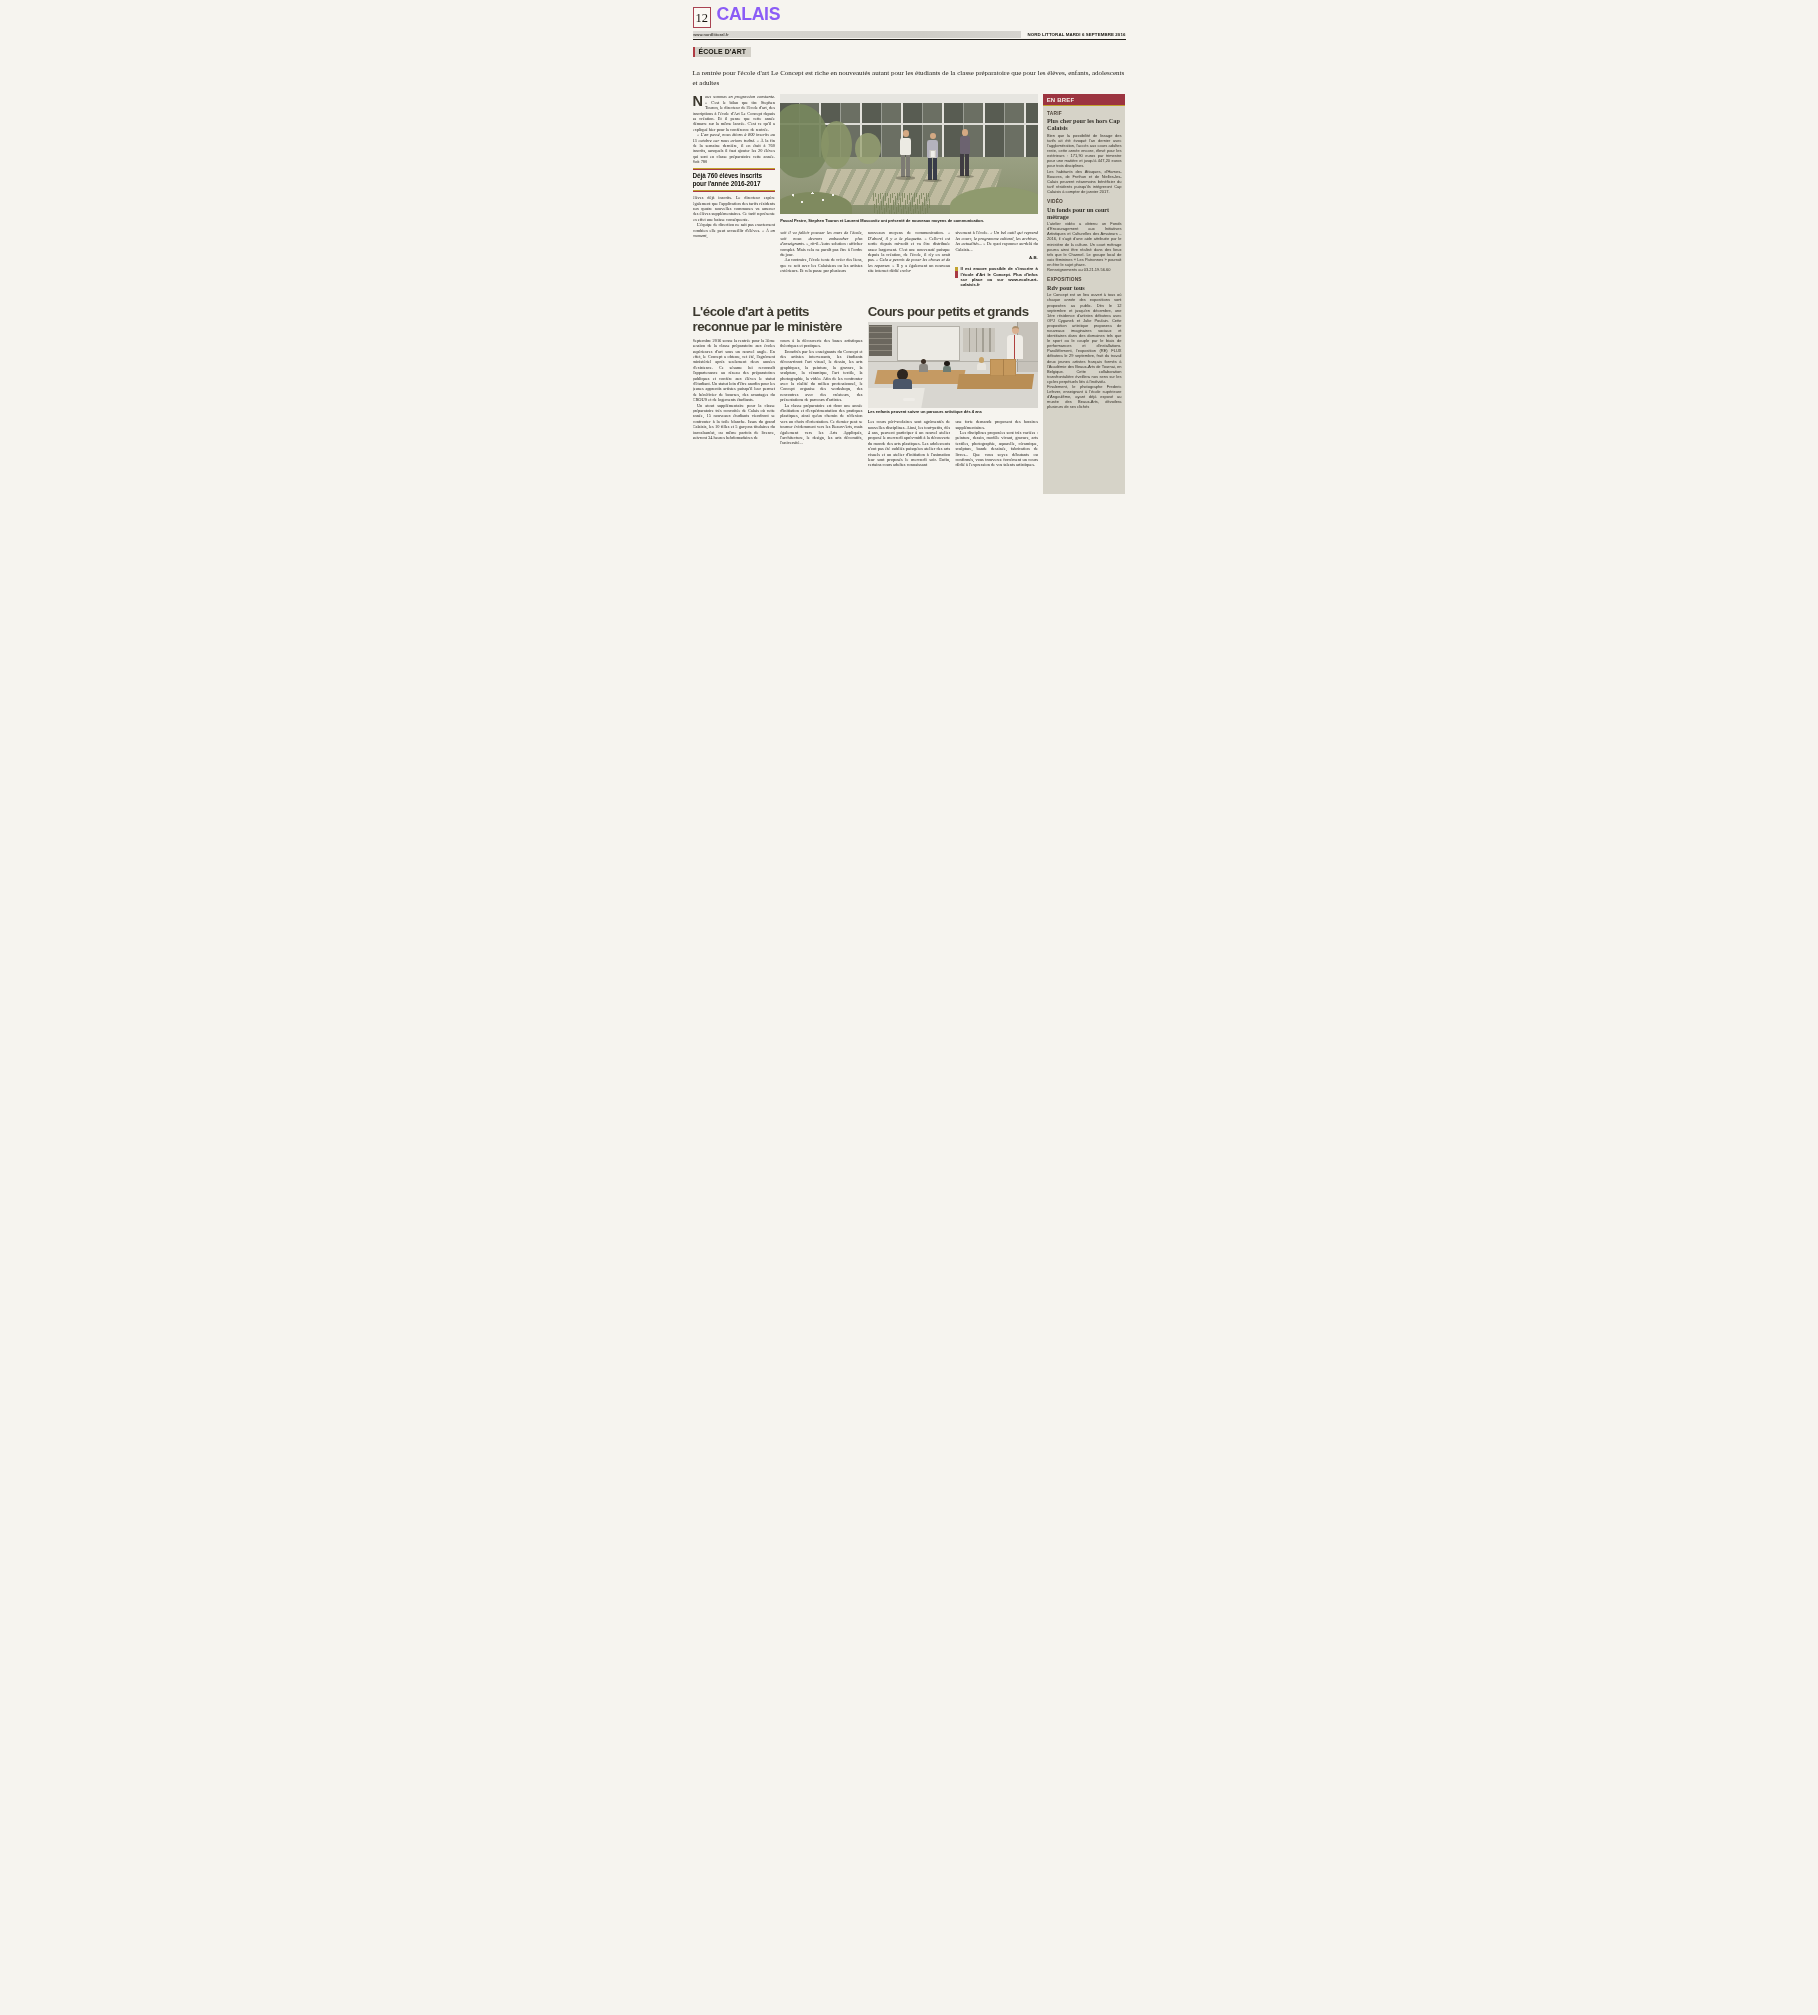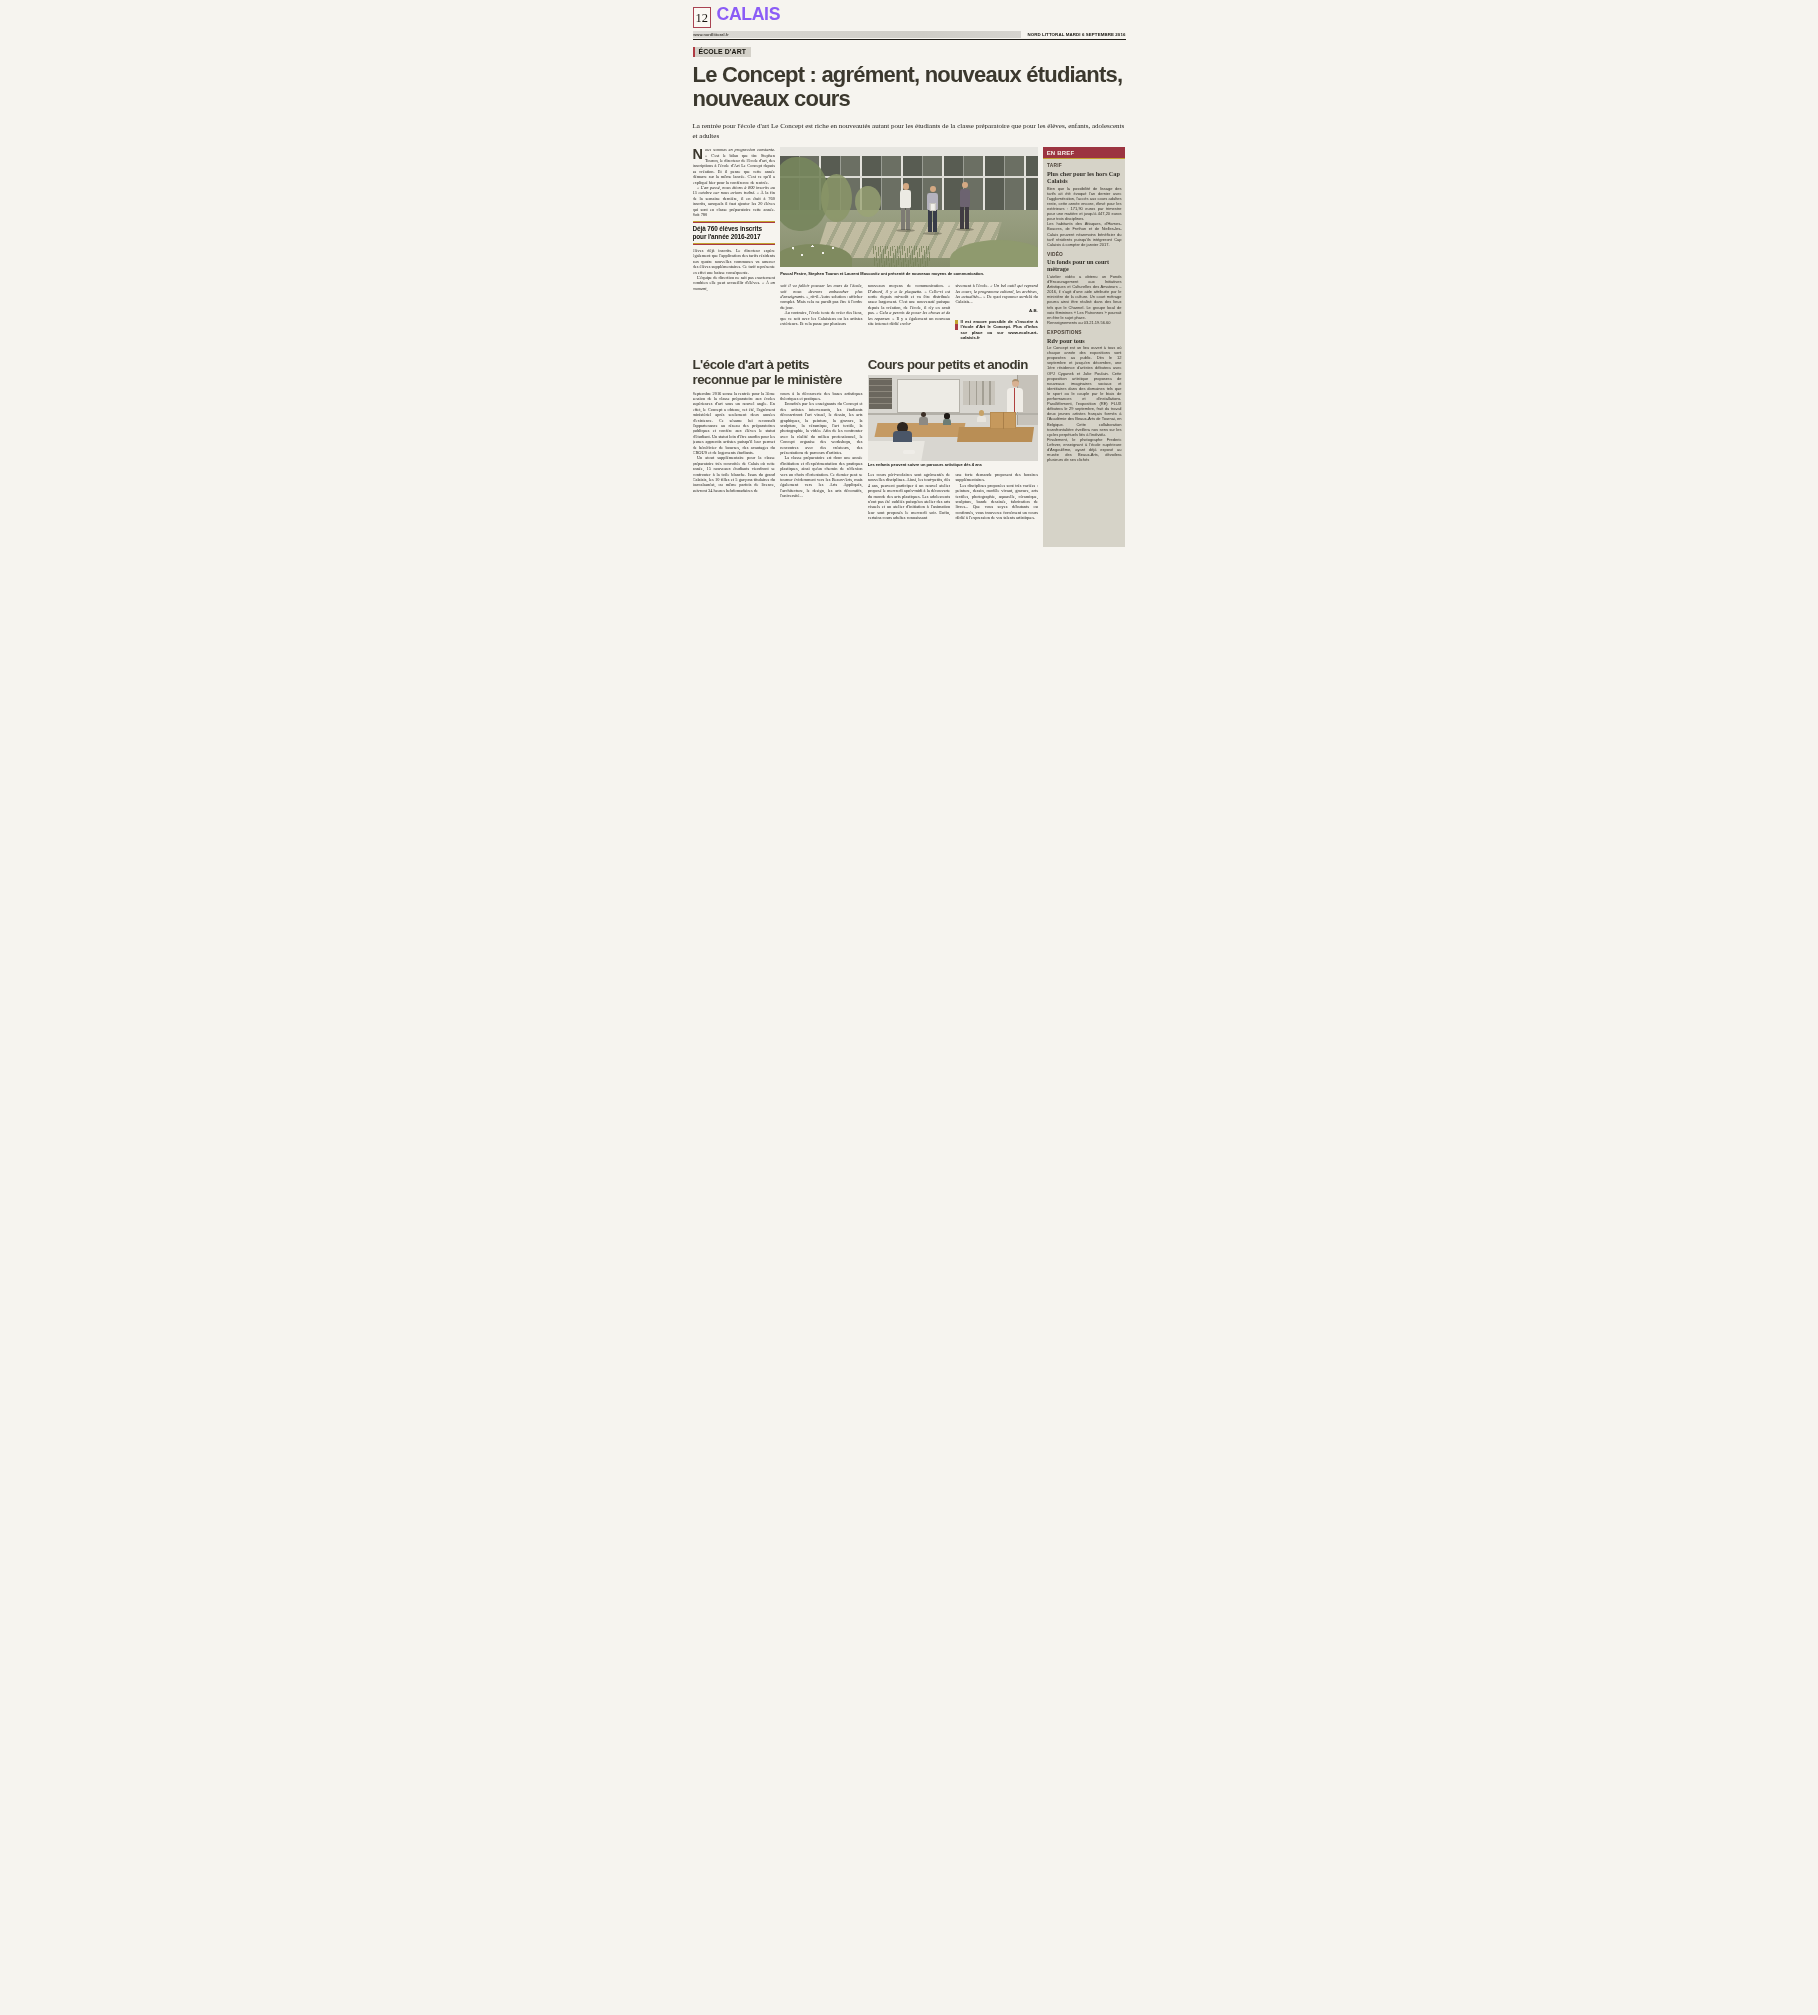--- a/index.html
+++ b/index.html
@@ -150,21 +150,20 @@
       </div>
     </div>
     <div class="page-rule"></div>
   </header>
 
   
   <div class="kicker">
     <span class="kicker-bar"></span>
     <span class="kicker-text">ÉCOLE D'ART</span>
   </div>
-  <h1 class="headline">Le Concept : agrément, nouveaux étudiants, nouveaux cours</h1>
   <p class="standfirst">La rentrée pour l'école d'art Le Concept est riche en nouveautés autant pour les étudiants de la classe préparatoire que pour les élèves, enfants, adolescents et adultes</p>
 
   <div class="content">
 
     <section class="article1">
       <div class="a1grid">
 
         <div class="a1-col1">
           <p class="bp">
             <span class="dropcap">N</span><span class="it">ous sommes en progression constante. »</span><span> C'est le bilan que tire Stephen Touron, le directeur de l'école d'art, des inscriptions à l'école d'Art Le Concept depuis sa création. Et il pense que cette année démarre sur la même lancée. C'est ce qu'il a expliqué hier pour la conférence de rentrée.</span>
@@ -277,21 +276,21 @@
         </div>
         <div class="colbox2">
           <p class="bp">cours à la découverte des bases artistiques théoriques et pratiques.</p>
           <p class="bp">Encadrés par les enseignants du Concept et des artistes intervenants, les étudiants découvriront l'art visuel, le dessin, les arts graphiques, la peinture, la gravure, la sculpture, la céramique, l'art textile, la photographie, la vidéo. Afin de les confronter avec la réalité du milieu professionnel, le Concept organise des workshops, des rencontres avec des créateurs, des présentations de parcours d'artistes.</p>
           <p class="bp">La classe préparatoire est donc une année d'initiation et d'expérimentation des pratiques plastiques, ainsi qu'un chemin de réflexion vers un choix d'orientation. Ce dernier peut se tourner évidemment vers les Beaux-Arts, mais également vers les Arts Appliqués, l'architecture, le design, les arts décoratifs, l'université...</p>
         </div>
       </div>
     </section>
 
     <section class="article3">
-      <h2 class="h2a">Cours pour petits et anodin</h2>
+      <h2 class="h2a">Cours pour petits et grands</h2>
 
       <div class="ph p2" style="height:86px; margin-top:3.2px;">
         <div class="abs p2-frames"></div>
         <div class="abs p2-board"></div>
         <div class="abs p2-art"></div>
         <div class="abs p2-door"></div>
         <div class="abs p2-shelfline"></div>
         <div class="abs p2-man">
           <div class="head"></div>
           <div class="torso"></div>

